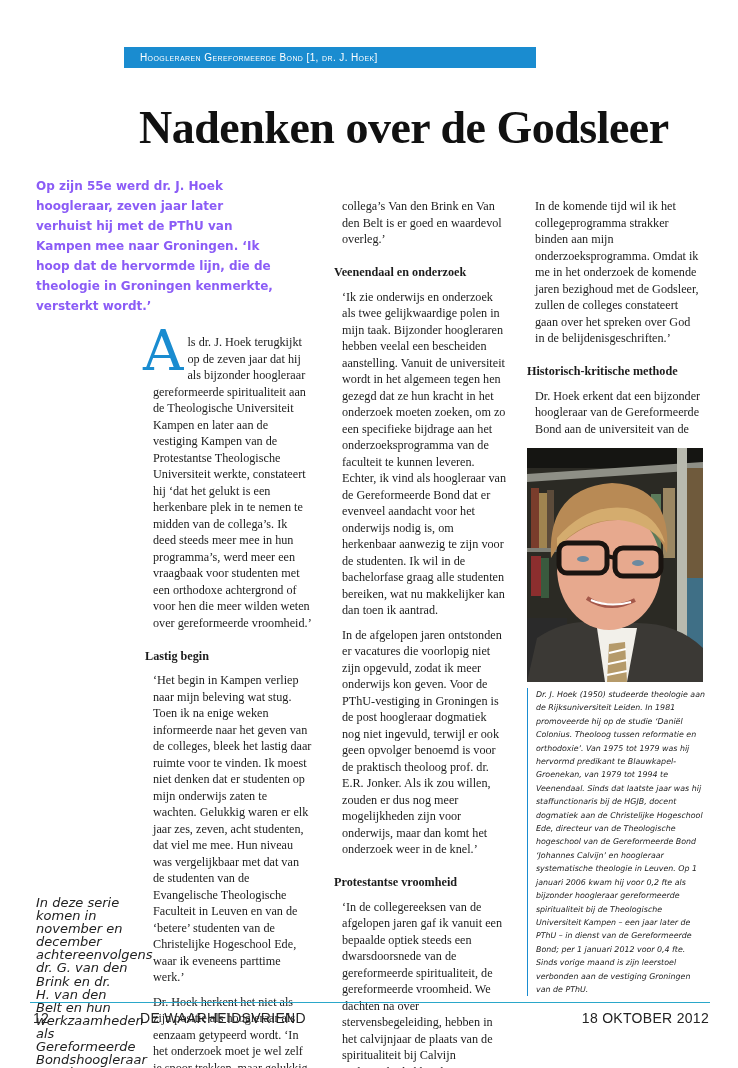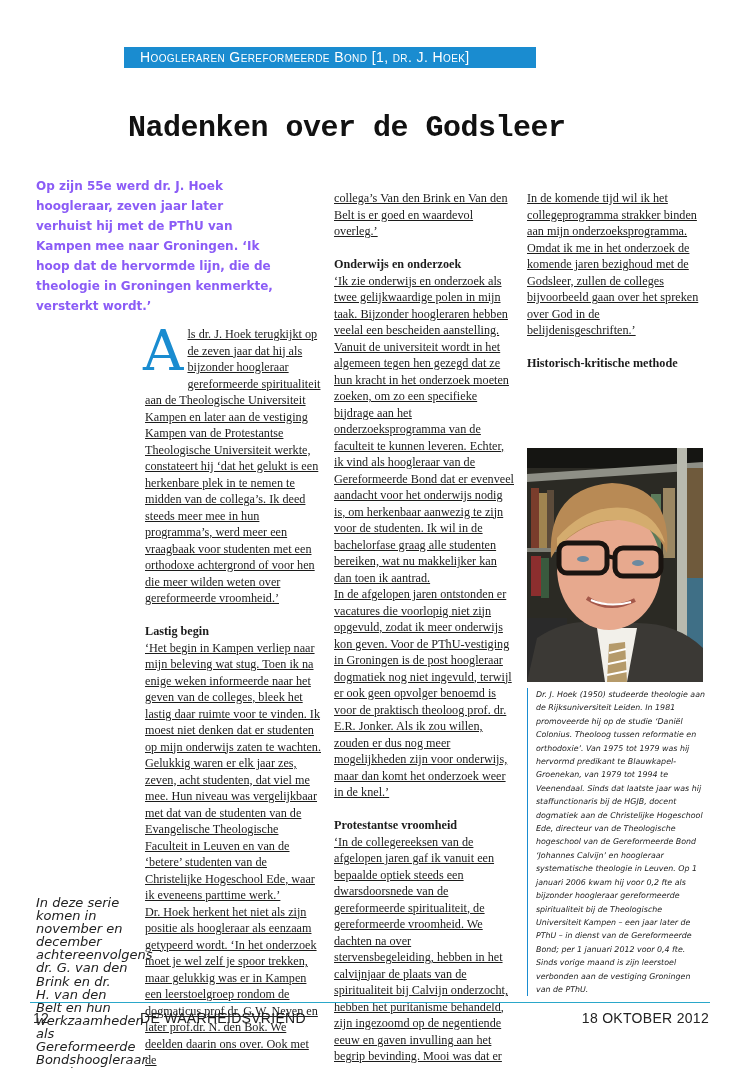--- a/index.html
+++ b/index.html
@@ -2,39 +2,39 @@
 <html><head>
 <meta charset="utf-8">
 <style>
   * { box-sizing: border-box; margin: 0; padding: 0; }
   html, body { width: 738px; height: 1068px; background: #ffffff; overflow: hidden; }
   body { position: relative; font-family: "DejaVu Serif", serif; color: #1a1a1a; }
 
   .kicker {
     position: absolute; left: 124px; top: 47px; width: 412px; height: 21px;
     background: #1a8cd0; color: #ffffff;
-    font-family: "Liberation Sans", sans-serif; font-size: 14px;
+    font-family: "Liberation Sans", sans-serif; font-size: 10px;
     letter-spacing: 0.4px; line-height: 21px; padding-left: 16px;
     font-variant: small-caps; text-transform: none;
   }
   .title {
-    position: absolute; left: 128px; top: 104px; width: 580px;
-    font-family: Liberation Mono, monospace; font-weight: bold;
-    font-size: 30px; letter-spacing: -0.5px; color: #111111; line-height: 48px;
+    position: absolute; left: 139px; top: 104px; width: 580px;
+    font-family: Liberation Serif, serif; font-weight: bold;
+    font-size: 46px; letter-spacing: -0.5px; color: #111111; line-height: 48px;
   }
   .intro {
     position: absolute; left: 36px; top: 176px; width: 245px;
     font-family: "DejaVu Sans", sans-serif; font-weight: bold;
     font-size: 12px; line-height: 20px; color: #8b5cf6;
   }
   .col {
     position: absolute; font-family: "Liberation Serif", serif;
     font-size: 12.2px; line-height: 16.5px; color: #1c1c1c;
   }
-  .col p { margin: 0; text-decoration: underline; }
+  .col p { margin: 8px; }
   .col h3 {
     font-family: "Liberation Serif", serif; font-weight: bold;
     font-size: 12.2px; line-height: 16.5px; margin-top: 16.5px;
   }
   .col1 { left: 145px; top: 326px; width: 176px; }
   .col2 { left: 334px; top: 190px; width: 180px; }
   .col3 { left: 527px; top: 190px; width: 182px; }
 
   .dropcap {
     float: left; font-family: "DejaVu Serif", serif; font-size: 56px;
@@ -81,30 +81,31 @@
 <div class="col col1">
   <span class="dropcap">A</span>
   <p>ls dr. J. Hoek terugkijkt op de zeven jaar dat hij als bijzonder hoogleraar gereformeerde spiritualiteit aan de Theologische Universiteit Kampen en later aan de vestiging Kampen van de Protestantse Theologische Universiteit werkte, constateert hij ‘dat het gelukt is een herkenbare plek in te nemen te midden van de collega’s. Ik deed steeds meer mee in hun programma’s, werd meer een vraagbaak voor studenten met een orthodoxe achtergrond of voor hen die meer wilden weten over gereformeerde vroomheid.’</p>
   <h3>Lastig begin</h3>
   <p>‘Het begin in Kampen verliep naar mijn beleving wat stug. Toen ik na enige weken informeerde naar het geven van de colleges, bleek het lastig daar ruimte voor te vinden. Ik moest niet denken dat er studenten op mijn onderwijs zaten te wachten. Gelukkig waren er elk jaar zes, zeven, acht studenten, dat viel me mee. Hun niveau was vergelijkbaar met dat van de studenten van de Evangelische Theologische Faculteit in Leuven en van de ‘betere’ studenten van de Christelijke Hogeschool Ede, waar ik eveneens parttime werk.’</p>
   <p>Dr. Hoek herkent het niet als zijn positie als hoogleraar als eenzaam getypeerd wordt. ‘In het onderzoek moet je wel zelf je spoor trekken, maar gelukkig was er in Kampen een leerstoelgroep rondom de dogmaticus prof.dr. G.W. Neven en later prof.dr. N. den Bok. We deelden daarin ons over. Ook met de</p>
 </div>
 
 <div class="col col2">
   <p>collega’s Van den Brink en Van den Belt is er goed en waardevol overleg.’</p>
-  <h3>Onderwijs en onderzoek</h3>
+  <h3>Veenendaal en onderzoek</h3>
   <p>‘Ik zie onderwijs en onderzoek als twee gelijkwaardige polen in mijn taak. Bijzonder hoogleraren hebben veelal een bescheiden aanstelling. Vanuit de universiteit wordt in het algemeen tegen hen gezegd dat ze hun kracht in het onderzoek moeten zoeken, om zo een specifieke bijdrage aan het onderzoeksprogramma van de faculteit te kunnen leveren. Echter, ik vind als hoogleraar van de Gereformeerde Bond dat er evenveel aandacht voor het onderwijs nodig is, om herkenbaar aanwezig te zijn voor de studenten. Ik wil in de bachelorfase graag alle studenten bereiken, wat nu makkelijker kan dan toen ik aantrad.</p>
   <p>In de afgelopen jaren ontstonden er vacatures die voorlopig niet zijn opgevuld, zodat ik meer onderwijs kon geven. Voor de PThU-vestiging in Groningen is de post hoogleraar dogmatiek nog niet ingevuld, terwijl er ook geen opvolger benoemd is voor de praktisch theoloog prof. dr. E.R. Jonker. Als ik zou willen, zouden er dus nog meer mogelijkheden zijn voor onderwijs, maar dan komt het onderzoek weer in de knel.’</p>
   <h3>Protestantse vroomheid</h3>
   <p>‘In de collegereeksen van de afgelopen jaren gaf ik vanuit een bepaalde optiek steeds een dwarsdoorsnede van de gereformeerde spiritualiteit, de gereformeerde vroomheid. We dachten na over stervensbegeleiding, hebben in het calvijnjaar de plaats van de spiritualiteit bij Calvijn onderzocht, hebben het puritanisme behandeld, zijn ingezoomd op de negentiende eeuw en gaven invulling aan het begrip bevinding. Mooi was dat er</p>
 </div>
 
 <div class="col col3">
-  <p>In de komende tijd wil ik het collegeprogramma strakker binden aan mijn onderzoeksprogramma. Omdat ik me in het onderzoek de komende jaren bezighoud met de Godsleer, zullen de colleges bijvoorbeeld gaan over het spreken over God in de belijdenisgeschriften.’</p>
+  <p>In de komende tijd wil ik het collegeprogramma strakker binden aan mijn onderzoeksprogramma. Omdat ik me in het onderzoek de komende jaren bezighoud met de Godsleer, zullen de colleges constateert gaan over het spreken over God in de belijdenisgeschriften.’</p>
   <h3>Historisch-kritische methode</h3>
+  <p>Dr. Hoek erkent dat een bijzonder hoogleraar van de Gereformeerde Bond aan de universiteit van de</p>
 </div>
 
 <div class="sidenote">In deze serie komen in november en december achtereenvolgens dr. G. van den Brink en dr. H. van den Belt en hun werkzaamheden als Gereformeerde Bondshoogleraar voor het voetlicht.</div>
 
 <div class="photo" aria-label="Portret van dr. J. Hoek">
   <svg width="176" height="234" viewBox="0 0 176 234">
     <rect x="0" y="0" width="176" height="234" fill="#2b2a24"></rect>
     <rect x="0" y="0" width="176" height="20" fill="#151512"></rect>
     <polygon points="0,26 176,14 176,22 0,34" fill="#8e8f86"></polygon>
     <rect x="150" y="0" width="10" height="234" fill="#b8b9ae"></rect>

